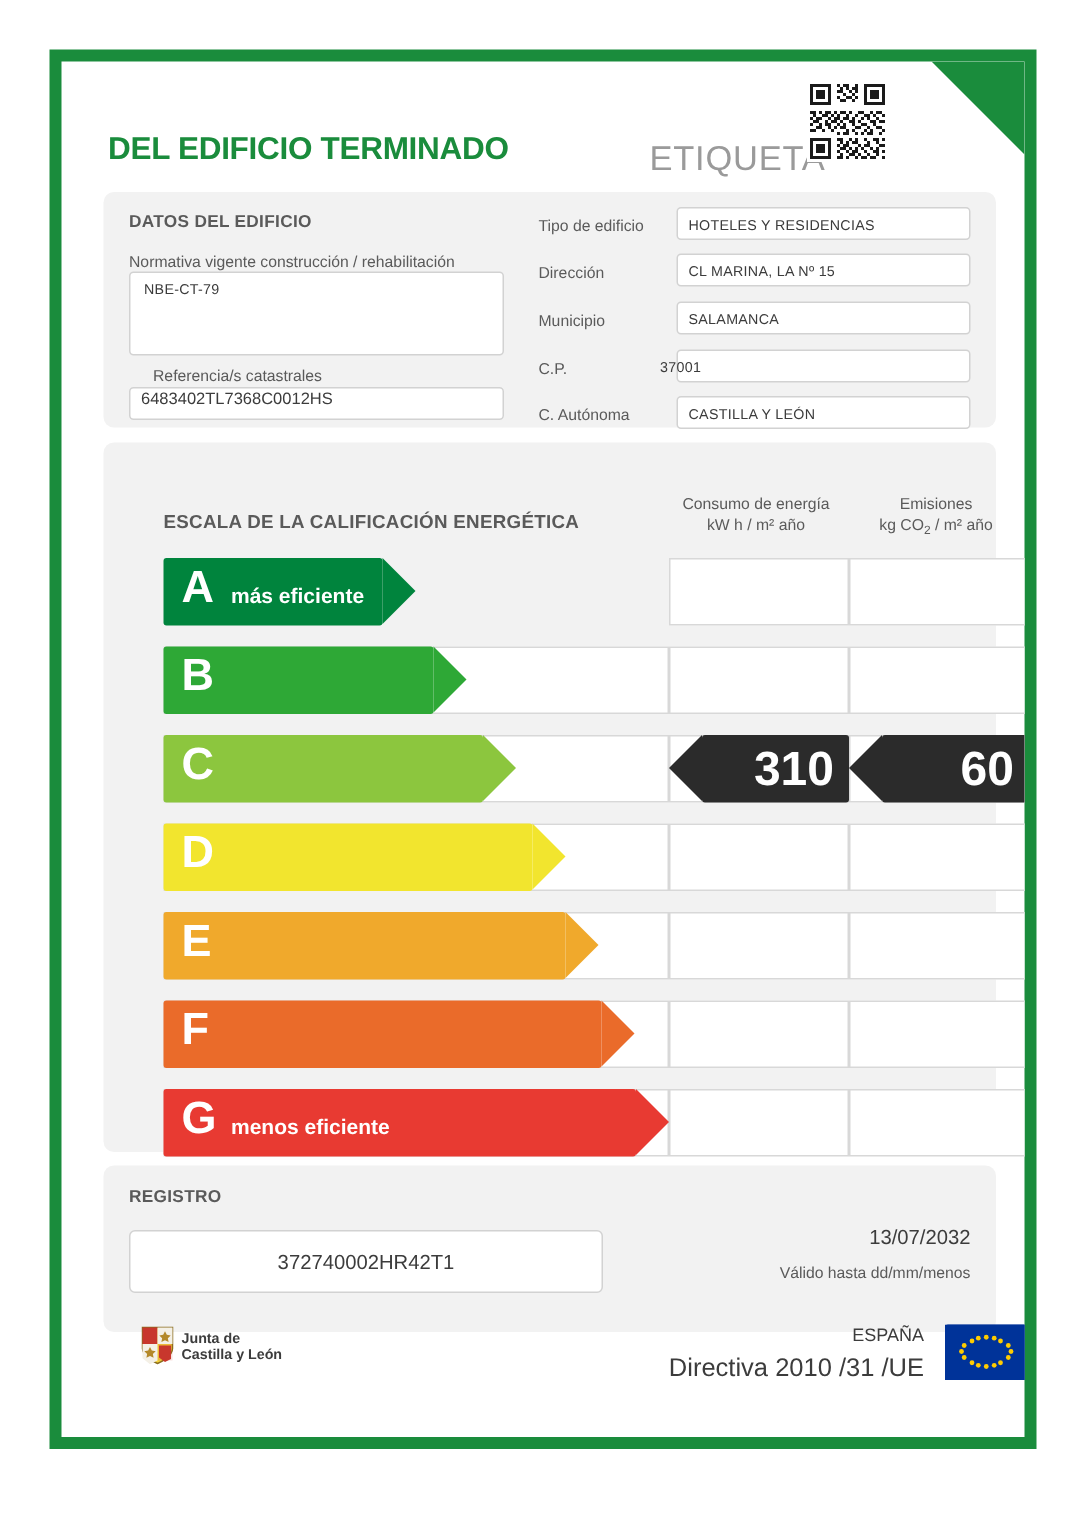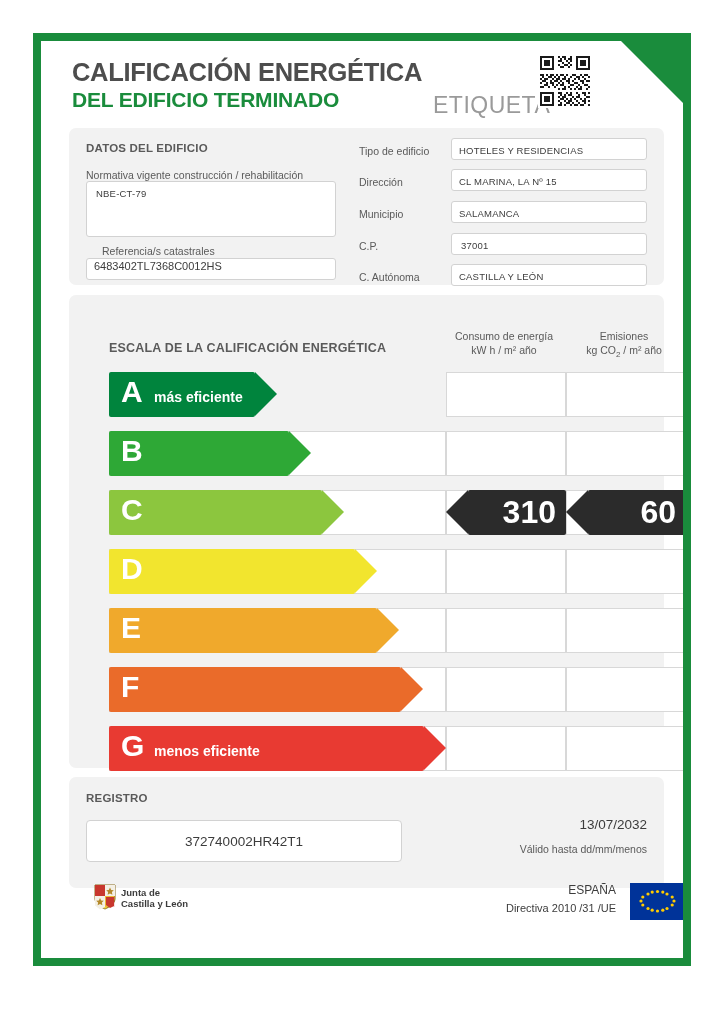--- a/index.html
+++ b/index.html
@@ -256,40 +256,39 @@
   .espana {
     position: absolute;
     text-align: right;
     font-size: 12px;
     color: #3c3c3c;
     font-weight: normal;
   }
   .directiva {
     position: absolute;
     text-align: right;
-    font-size: 11px;
+    font-size: 17px;
     color: #3c3c3c;
   }
   .euflag {
     position: absolute;
     background: #003399;
     border-radius: 2px;
   }
 </style>
 </head>
 <body>
 
 <div class="page">
   <div class="cert">
     <div class="cert-inner">
 
       <div class="corner-notch2"></div>
 
       <div class="header">
-        <div class="title-main">CALIFICACIÓN ENERGÉTICA</div>
         <div class="title-sub">DEL EDIFICIO TERMINADO</div>
         <div class="etiqueta">ETIQUETA</div>
         <div class="qr">
           <svg width="54" height="54" viewBox="0 0 27 27" shape-rendering="crispEdges">
             <rect width="27" height="27" fill="#ffffff"></rect>
             <g fill="#1a1a1a">
               <rect x="1" y="1" width="7" height="7"></rect>
                 <rect x="2" y="2" width="5" height="5" fill="#ffffff"></rect>
                 <rect x="3" y="3" width="3" height="3"></rect>
               <rect x="19" y="1" width="7" height="7"></rect>
@@ -440,21 +439,21 @@
         <div class="lbl-small" style="left:290px; top:48px;">Dirección</div>
         <div class="field" style="left:382px; top:41px; width:196px; height:22px;"></div>
         <div class="field-val" style="left:390px; top:48px;">CL MARINA, LA Nº 15</div>
 
         <div class="lbl-small" style="left:290px; top:80px;">Municipio</div>
         <div class="field" style="left:382px; top:73px; width:196px; height:22px;"></div>
         <div class="field-val" style="left:390px; top:80px;">SALAMANCA</div>
 
         <div class="lbl-small" style="left:290px; top:112px;">C.P.</div>
         <div class="field" style="left:382px; top:105px; width:196px; height:22px;"></div>
-        <div class="field-val" style="left:392px; top:112px;">37001</div>
+        <div class="field-val" style="left:371px; top:112px;">37001</div>
 
         <div class="lbl-small" style="left:290px; top:143px;">C. Autónoma</div>
         <div class="field" style="left:382px; top:136px; width:196px; height:22px;"></div>
         <div class="field-val" style="left:390px; top:143px;">CASTILLA Y LEÓN</div>
       </div>
 
       <div class="panel panel-escala">
         <div class="panel-heading" style="left:40px; top:46px; font-size:12.5px;">ESCALA DE LA CALIFICACIÓN ENERGÉTICA</div>
 
         <div class="col-hdr" style="left:377px; top:34px; width:116px;">

